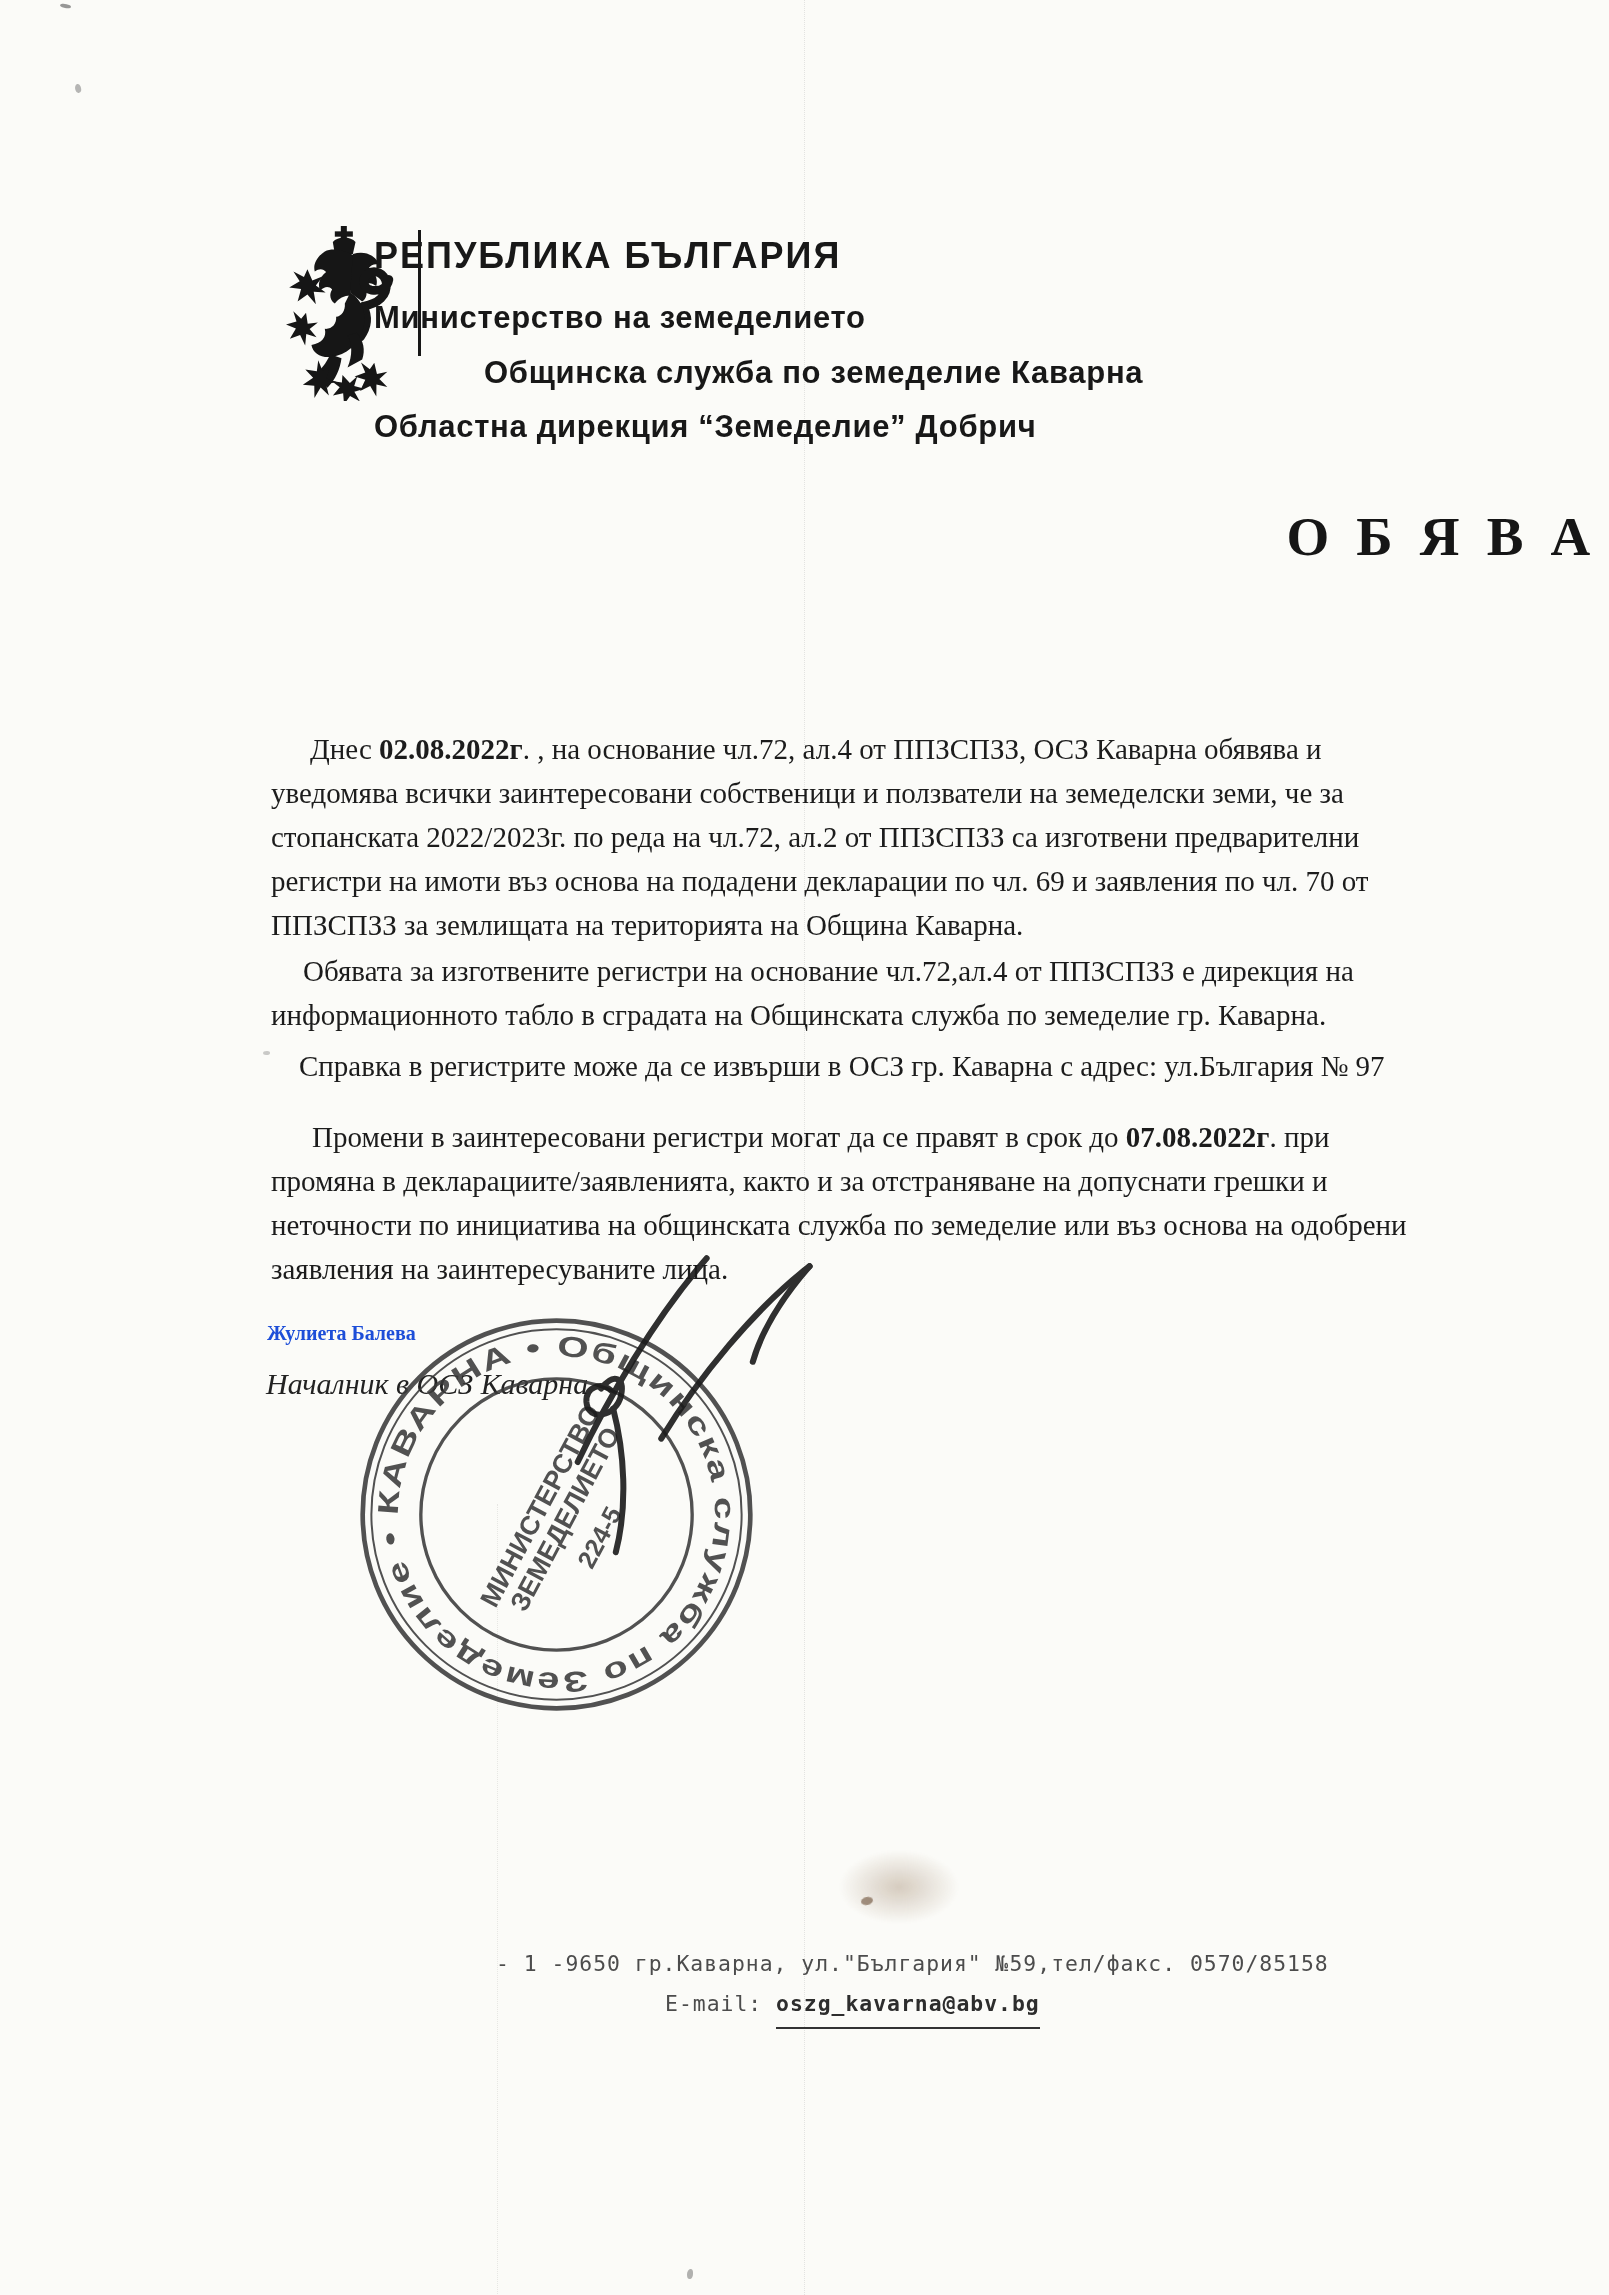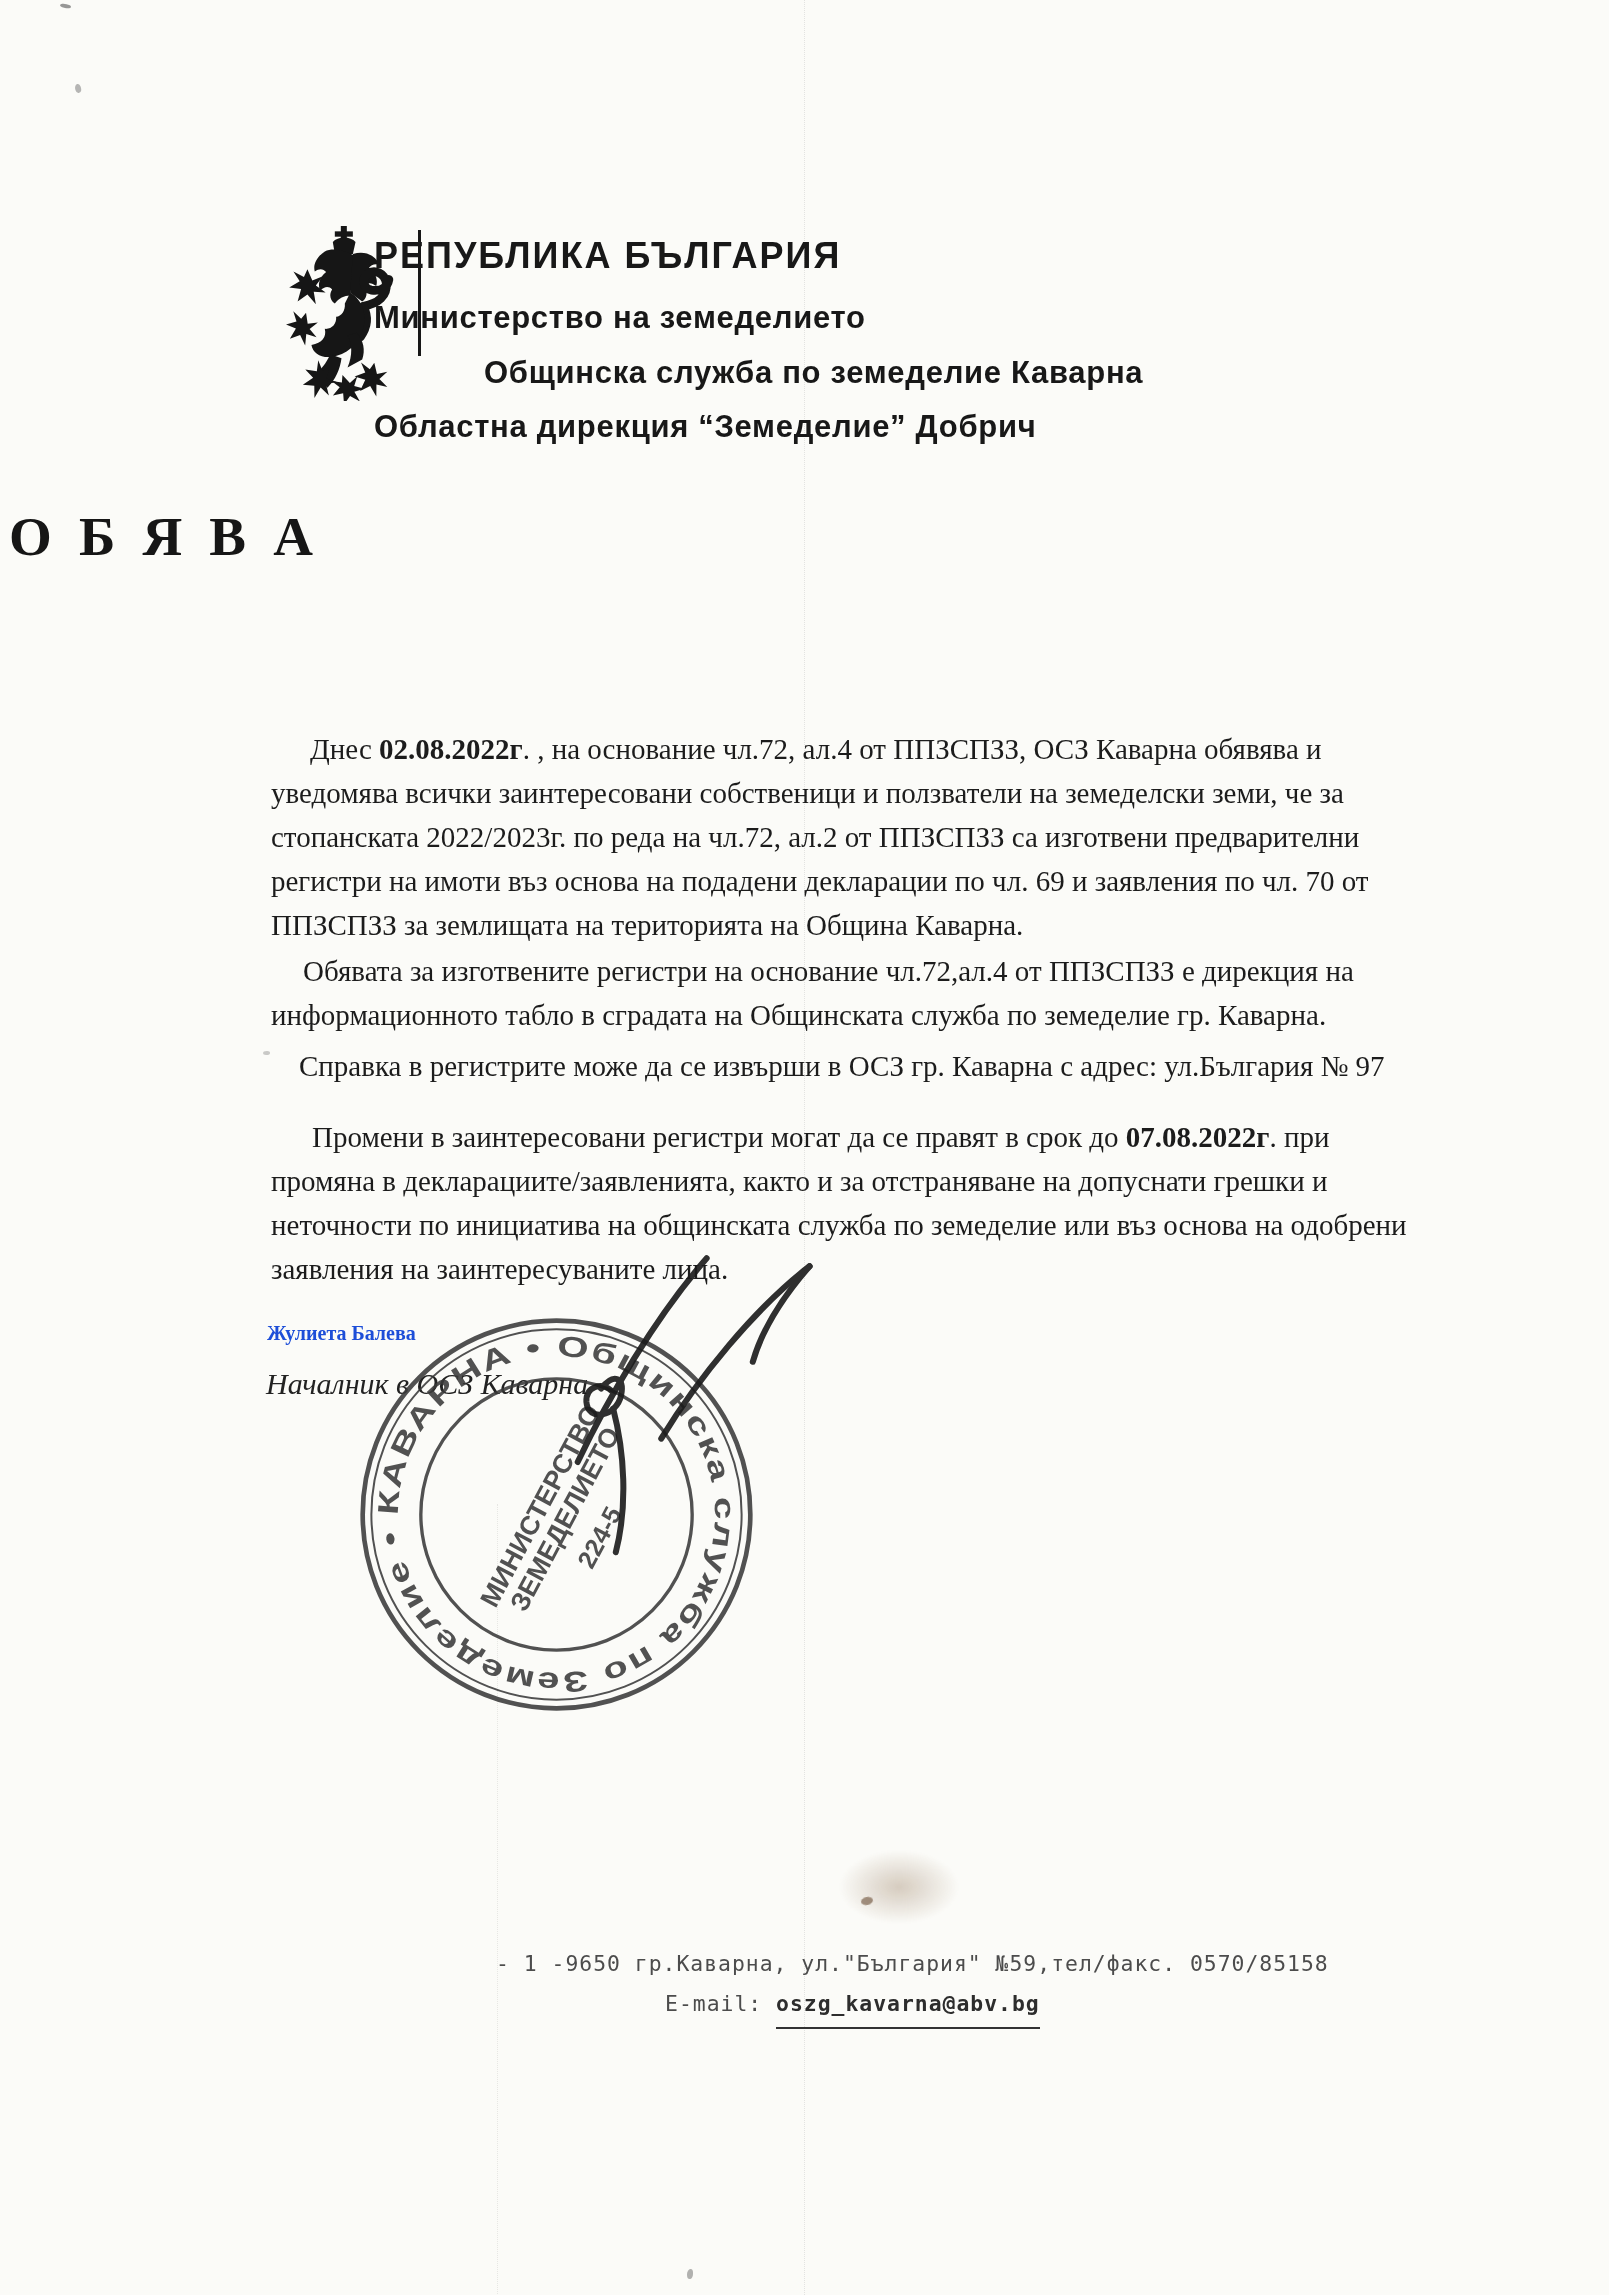--- a/index.html
+++ b/index.html
@@ -23,21 +23,21 @@
 
   
   .lion{position:absolute;left:286px;top:226px;width:117px;height:175px;}
   .vbar{position:absolute;left:418px;top:230px;width:3.3px;height:126px;background:#171717;}
   .head{position:absolute;left:374px;top:235px;width:909px;text-align:left;
     font-family:"Liberation Sans",sans-serif;font-weight:bold;color:#181818;}
   .head .l1{font-size:36px;letter-spacing:2px;margin:0 0 23px 0;}
   .head .l{font-size:31px;letter-spacing:0.7px;margin:0 0 18.7px 0;}
   .head .l4{padding-left:110px;}
 
-  .title{position:absolute;left:9px;top:505px;width:1597px;text-align:left;
+  .title{position:absolute;left:0;top:505px;width:1597px;text-align:right;
     font-weight:bold;font-size:55px;letter-spacing:6.7px;color:#161616;}
 
   
   .p{position:absolute;left:271px;width:1163px;font-size:29px;line-height:44px;margin:0;color:#1c1c1c;}
   .p .b{font-weight:bold;}
   .p1{top:727px;text-indent:39px;}
   .p2{top:949px;text-indent:32px;}
   .p3{top:1044px;text-indent:28px;}
   .p4{top:1115px;text-indent:41px;}
 

